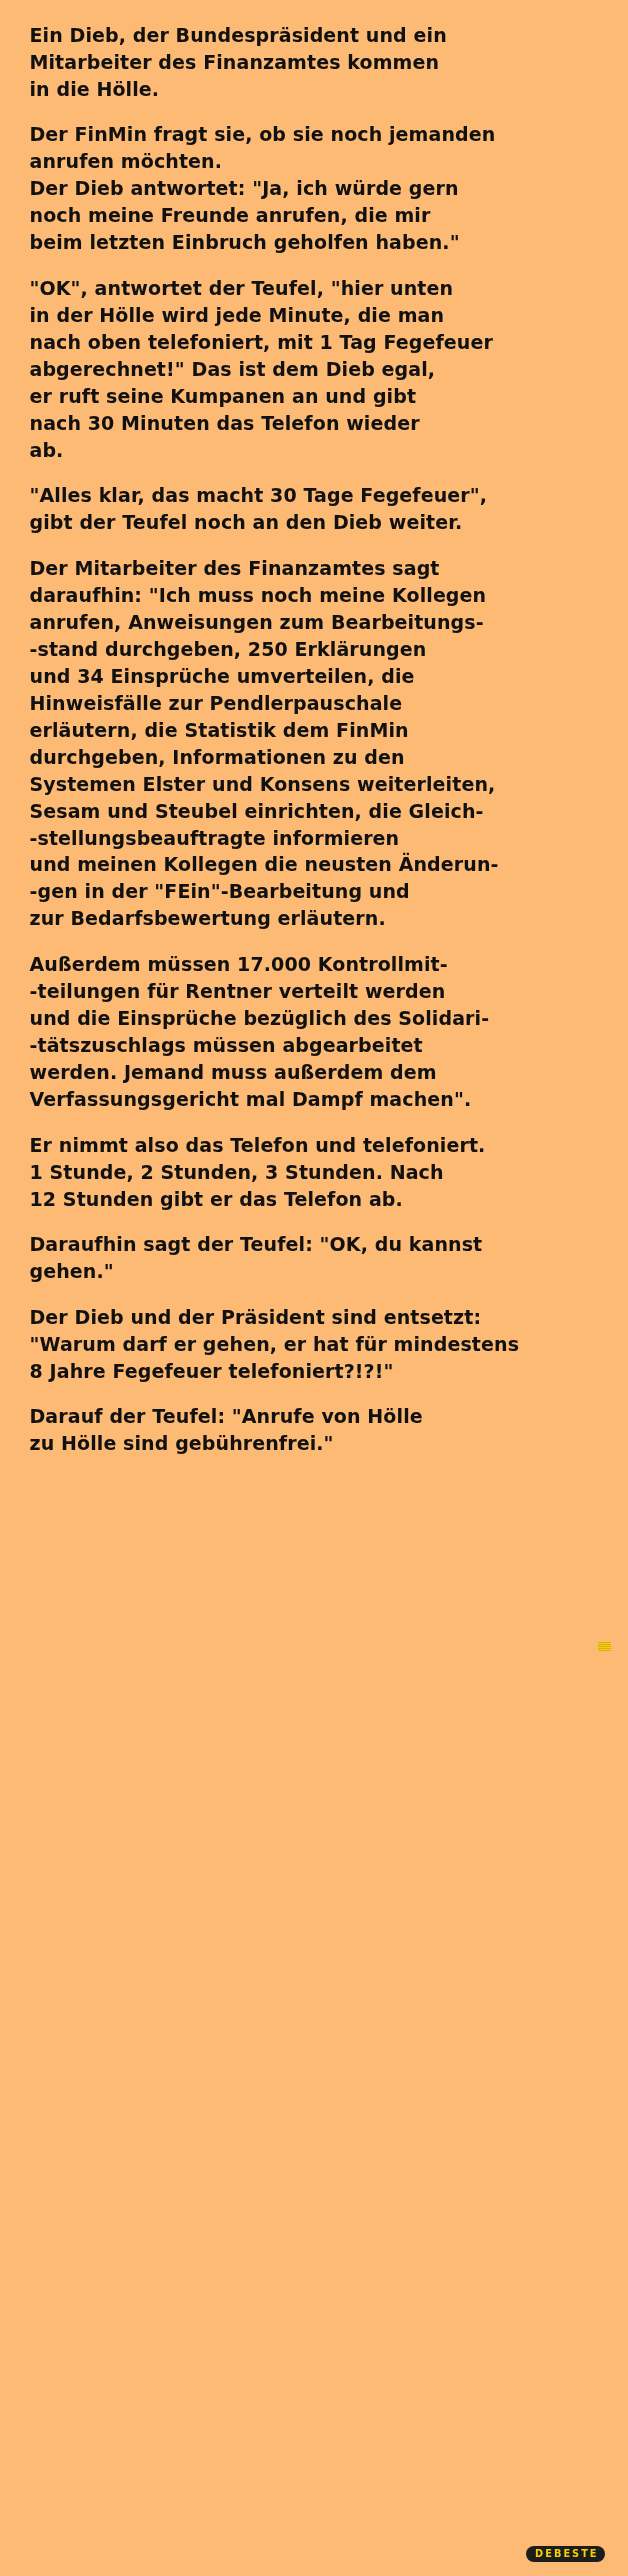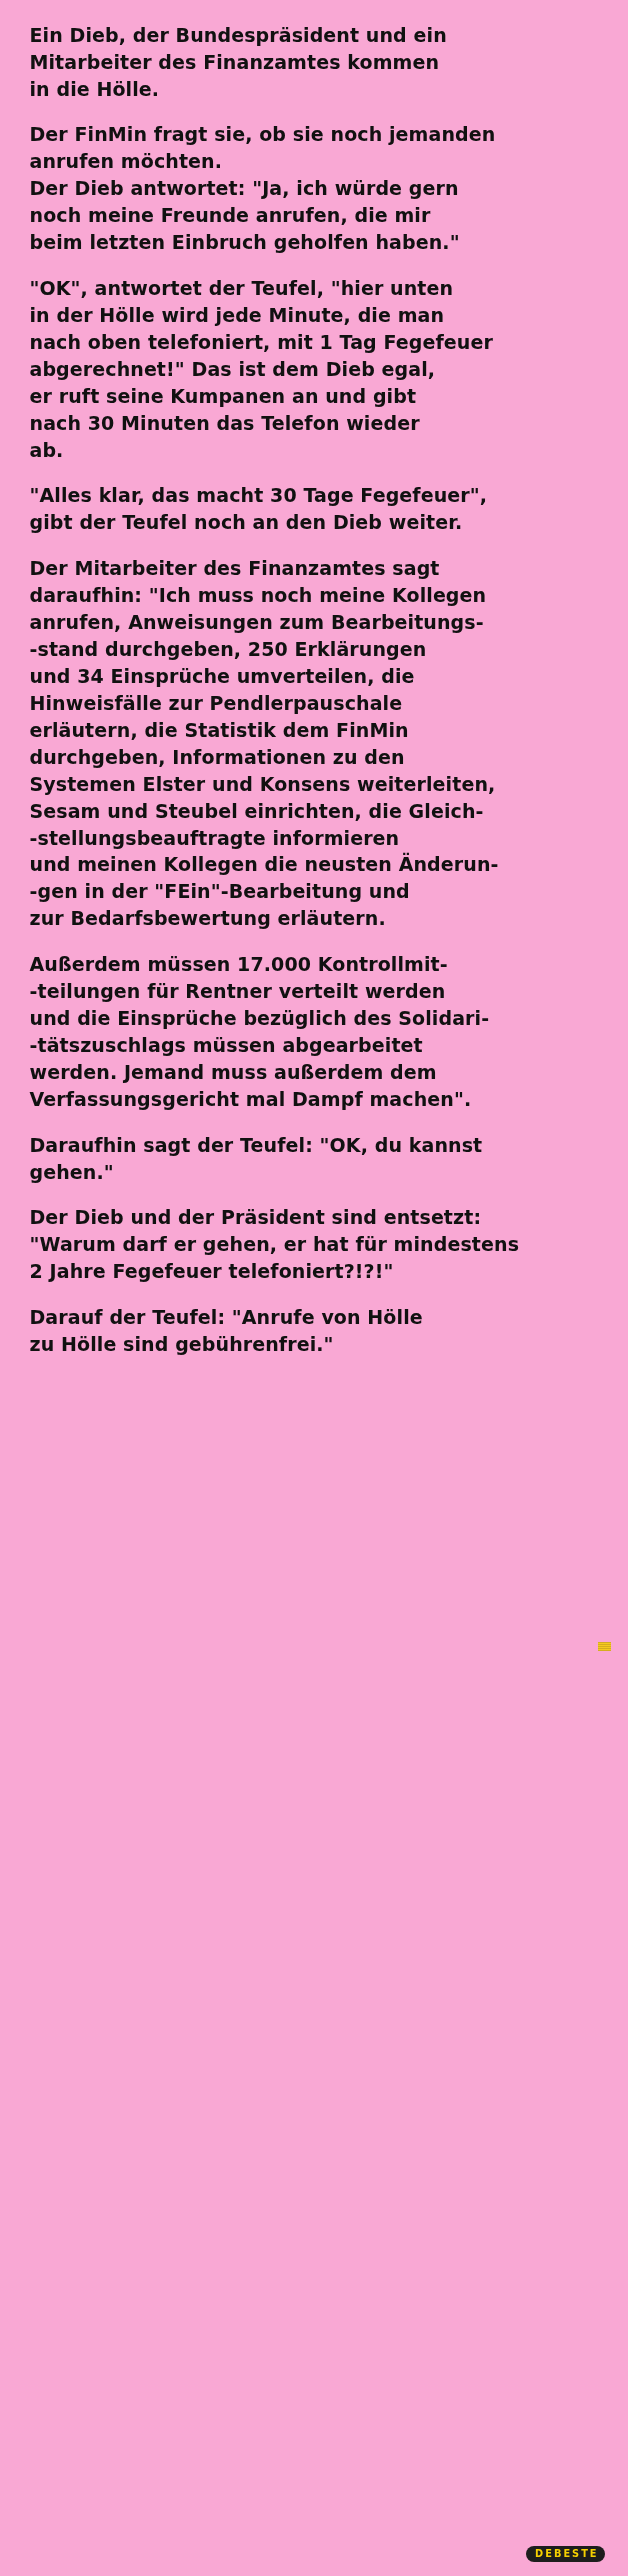--- a/index.html
+++ b/index.html
@@ -9,21 +9,21 @@
   }
   body {
     width: 629px;
     min-height: 2576px;
     font-family: "DejaVu Sans", sans-serif;
   }
   .page {
     position: relative;
     width: 629px;
     min-height: 2576px;
-    background: #f9a8d4;
+    background: #fdba74;
     box-sizing: border-box;
     padding: 21.6px 29.5px 59px 29.5px;
   }
   .joke-text {
     color: #111111;
     font-size: 19px;
     font-weight: bold;
     line-height: 1.42;
     letter-spacing: 0.1px;
   }
@@ -95,25 +95,28 @@
 -stellungsbeauftragte informieren
 und meinen Kollegen die neusten Änderun-
 -gen in der "FEin"-Bearbeitung und
 zur Bedarfsbewertung erläutern.</p>
     <p class="para">Außerdem müssen 17.000 Kontrollmit-
 -teilungen für Rentner verteilt werden
 und die Einsprüche bezüglich des Solidari-
 -tätszuschlags müssen abgearbeitet
 werden. Jemand muss außerdem dem
 Verfassungsgericht mal Dampf machen".</p>
+    <p class="para">Er nimmt also das Telefon und telefoniert.
+1 Stunde, 2 Stunden, 3 Stunden. Nach
+12 Stunden gibt er das Telefon ab.</p>
     <p class="para">Daraufhin sagt der Teufel: "OK, du kannst
 gehen."</p>
     <p class="para">Der Dieb und der Präsident sind entsetzt:
 "Warum darf er gehen, er hat für mindestens
-2 Jahre Fegefeuer telefoniert?!?!"</p>
+8 Jahre Fegefeuer telefoniert?!?!"</p>
     <p class="para">Darauf der Teufel: "Anrufe von Hölle
 zu Hölle sind gebührenfrei."</p>
   </div>
 
   <div class="mini-glyph"></div>
 
   <div class="watermark">
     <span>DEBESTE</span>
   </div>
 </div>

